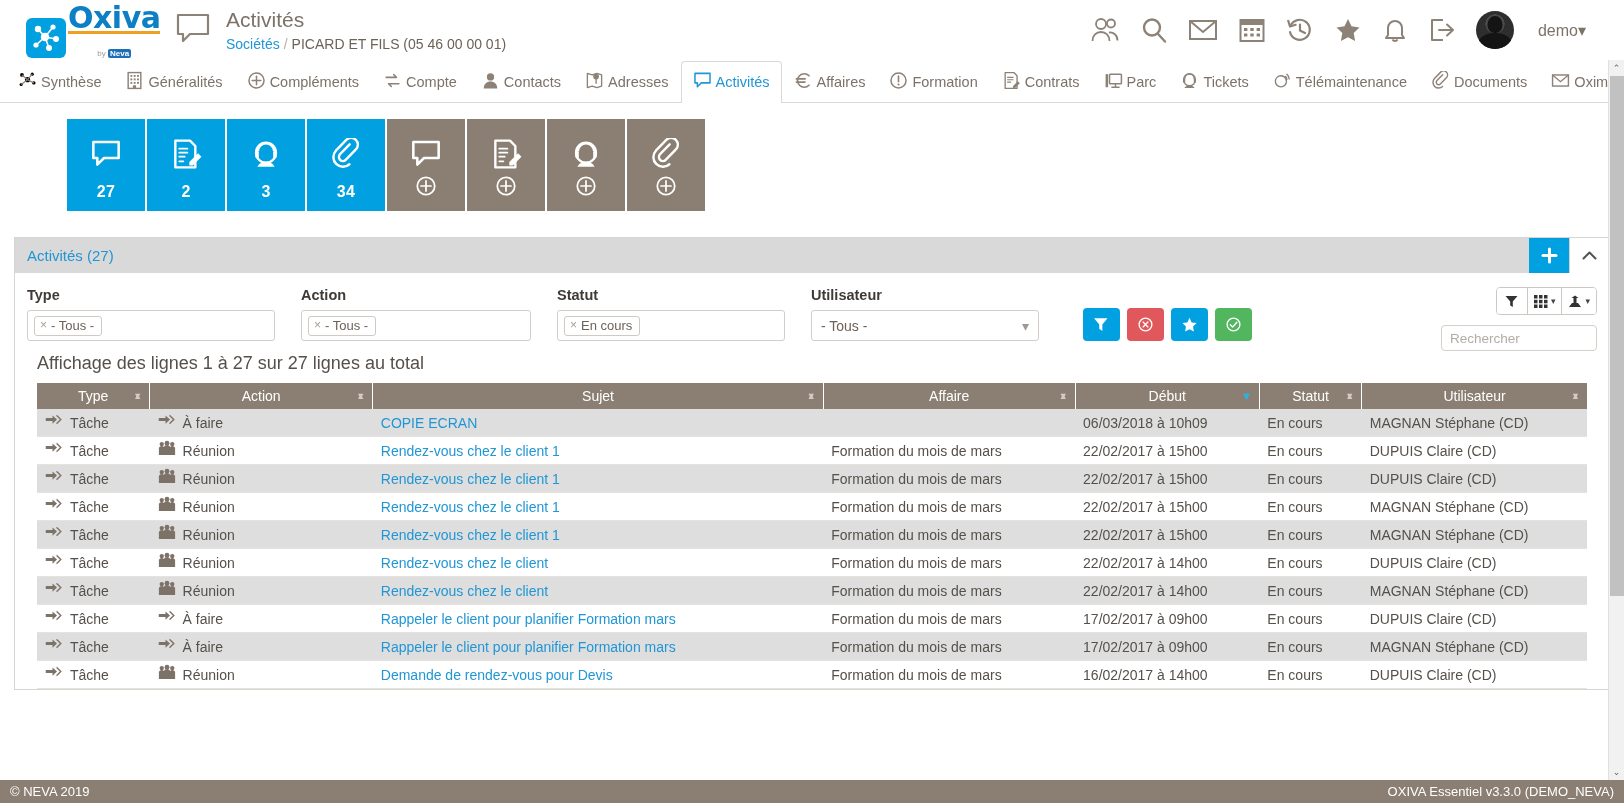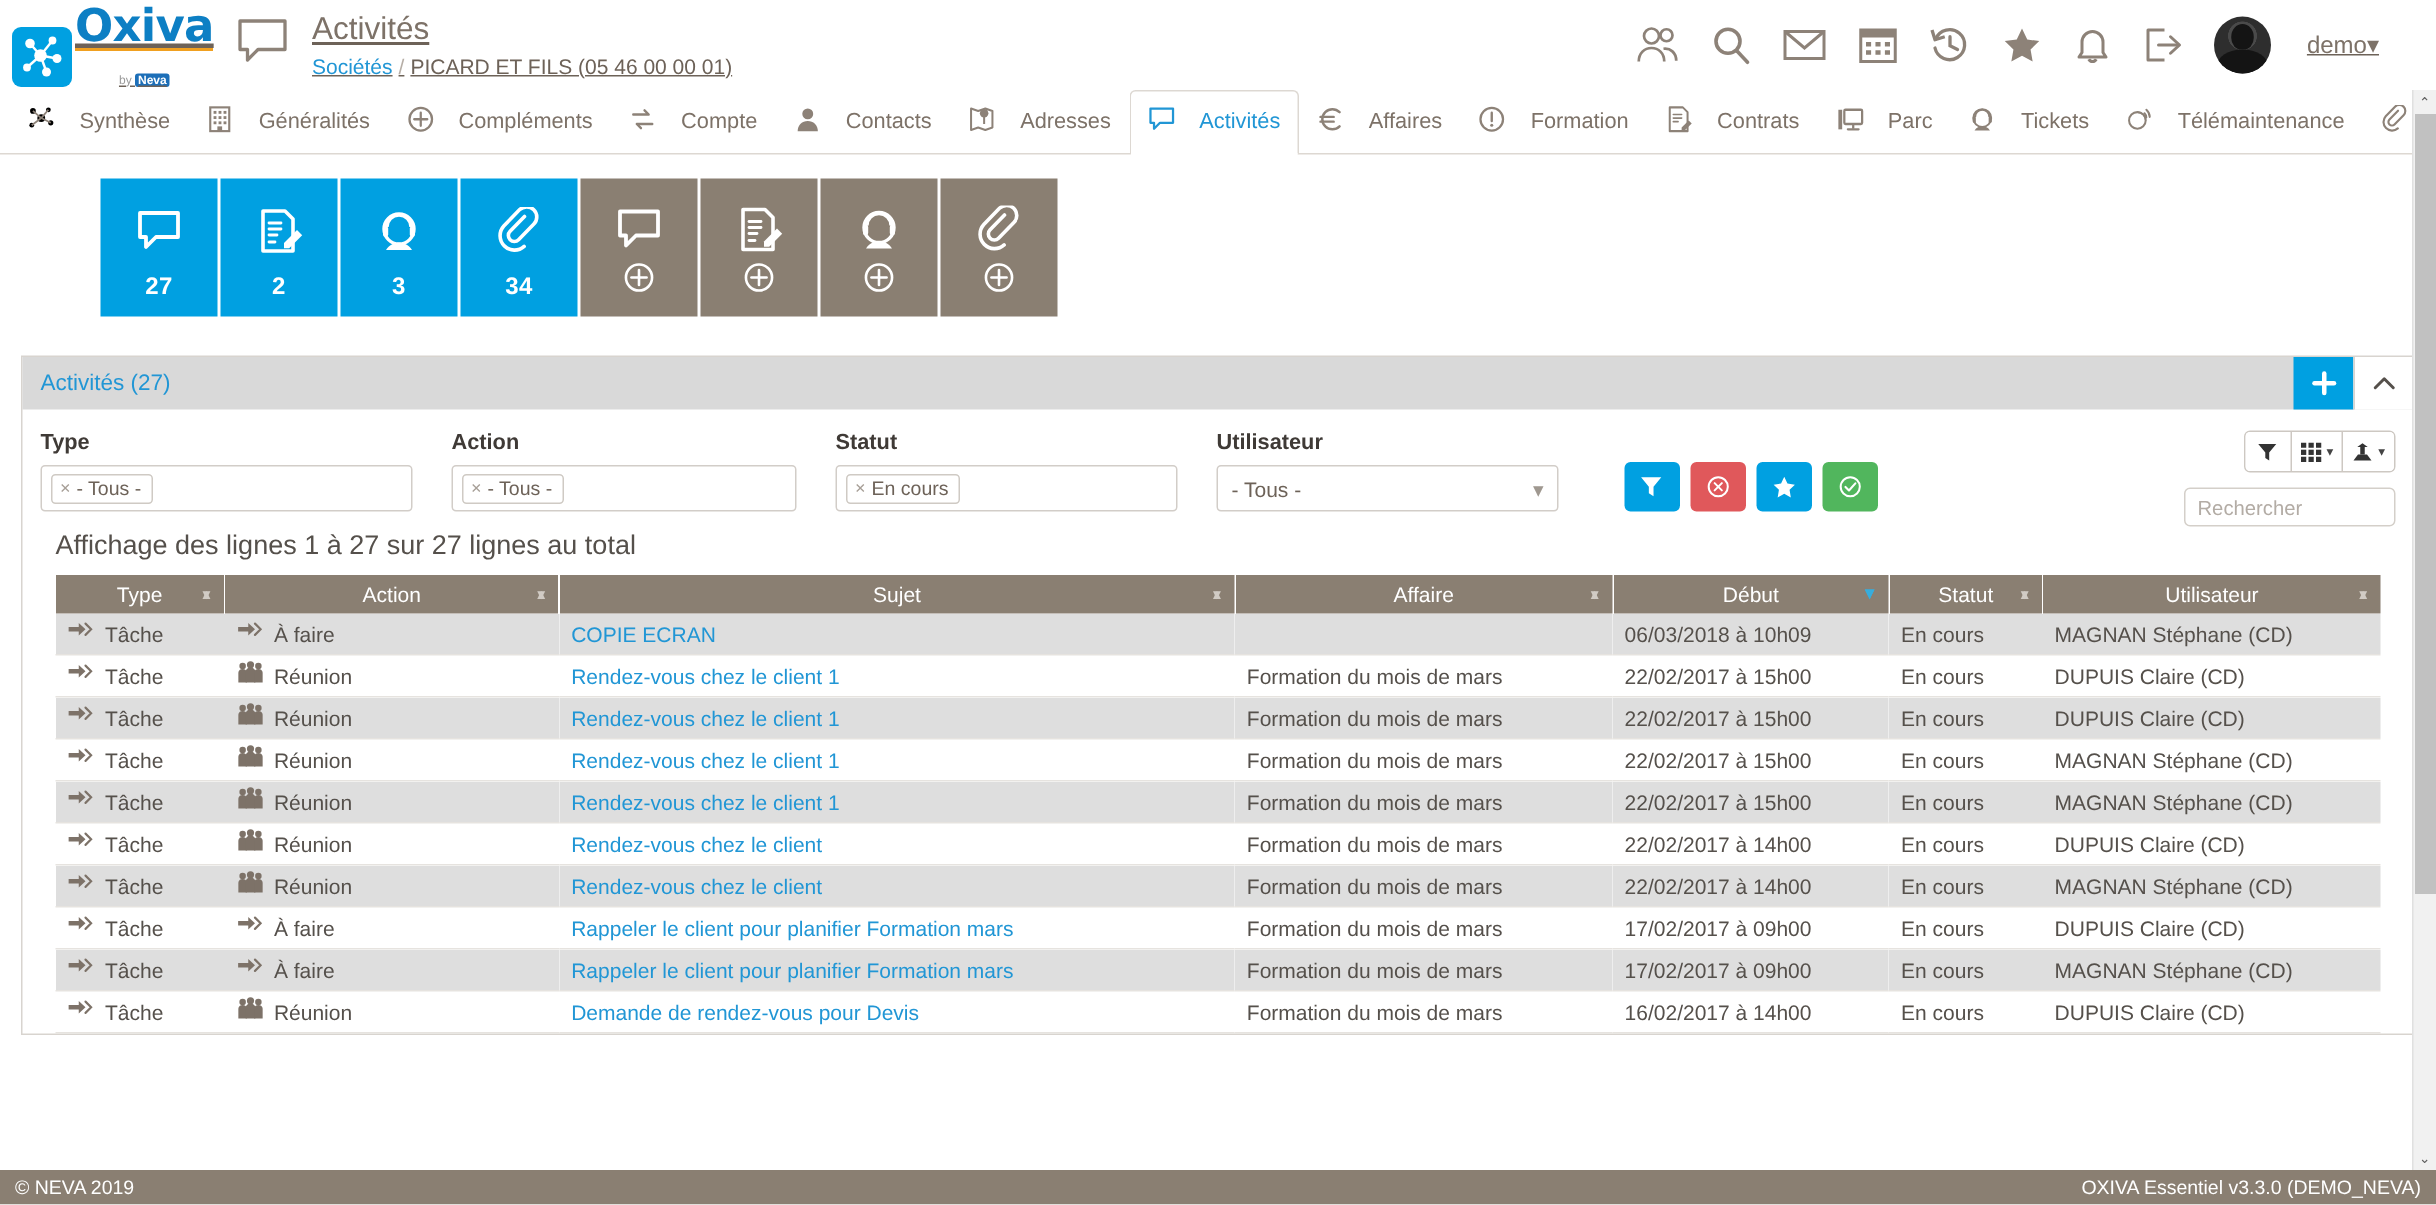--- a/index.html
+++ b/index.html
@@ -10,23 +10,22 @@
     overflow: hidden;
     font-family: "Liberation Sans", sans-serif;
     background: #ffffff;
     color: #6d6258;
   }
   .app { position: relative; width: 1624px; height: 803px; background:#fff; }
 
   
   .header {
     height: 60px; display:flex; align-items:center;
-    background:#fff; padding: 0 14px 0 8px;
+    background:#fff; padding: 0 14px 0 26px;
     position: relative;
-    text-decoration: underline;
   }
   .logo-wrap { display:flex; align-items:flex-end; width: 128px; }
   .logo-mark {
     width: 40px; height: 40px; background:#00a0e1; border-radius:6px;
     position: relative; flex:none;
   }
   .logo-mark svg { position:absolute; left:0; top:0; }
   .logo-text-wrap { margin-left:2px; line-height:1; }
   .logo-text {
     font-size: 30px; font-weight: bold; color:#0d7fc4;
@@ -60,21 +59,21 @@
     width:34px; height:22px; border-radius:50% 50% 0 0; background:#141414;
   }
   .username { font-size:16px; color:#7d7268; margin-left:4px; }
 
   
   .tabbar {
     display:flex; align-items:flex-end; height:43px;
     border-bottom:1px solid #ddd8d2; background:#fff; padding: 0 6px;
   }
   .tab {
-    display:flex; align-items:center; gap:16px;
+    display:flex; align-items:center; gap:4px;
     padding: 9px 11px 10px 11px; font-size:14.5px; color:#7d7268;
     cursor:pointer; white-space:nowrap;
     border:1px solid transparent; border-bottom:none;
     position:relative; top:1px;
   }
   .tab .tlabel { line-height:1; }
   .tab.active {
     color:#2196d5; background:#fff;
     border-color:#ddd8d2; border-radius:4px 4px 0 0;
   }
@@ -148,21 +147,21 @@
     display:flex; flex-direction:column; align-items:flex-end; gap:10px;
   }
   .btn-group { display:flex; border:1px solid #cdc8c2; border-radius:4px; overflow:hidden;}
   .bg-btn {
     height:26px; min-width:30px; background:#fff; border:none; cursor:pointer;
     border-left:1px solid #cdc8c2; display:flex; align-items:center;
     justify-content:center; gap:3px; padding: 0 6px; color:#444;
   }
   .bg-btn:first-child { border-left:none; }
   .search-input {
-    width:141px; height:26px; border:1px solid #d4cfc9; border-radius:4px;
+    width:156px; height:26px; border:1px solid #d4cfc9; border-radius:4px;
     padding: 0 8px; font-size:13.5px; color:#6d6258; outline:none;
     font-family:"Liberation Sans", sans-serif; background:#fff;
   }
   .search-input::placeholder { color:#b3aca5; }
 
   .info-line { font-size:18px; color:#55504b; padding: 12px 0 9px 10px; }
 
   
   .table-wrap { padding: 0 10px 0 10px; }
   table.grid { width:100%; border-collapse:collapse; table-layout:fixed; }

